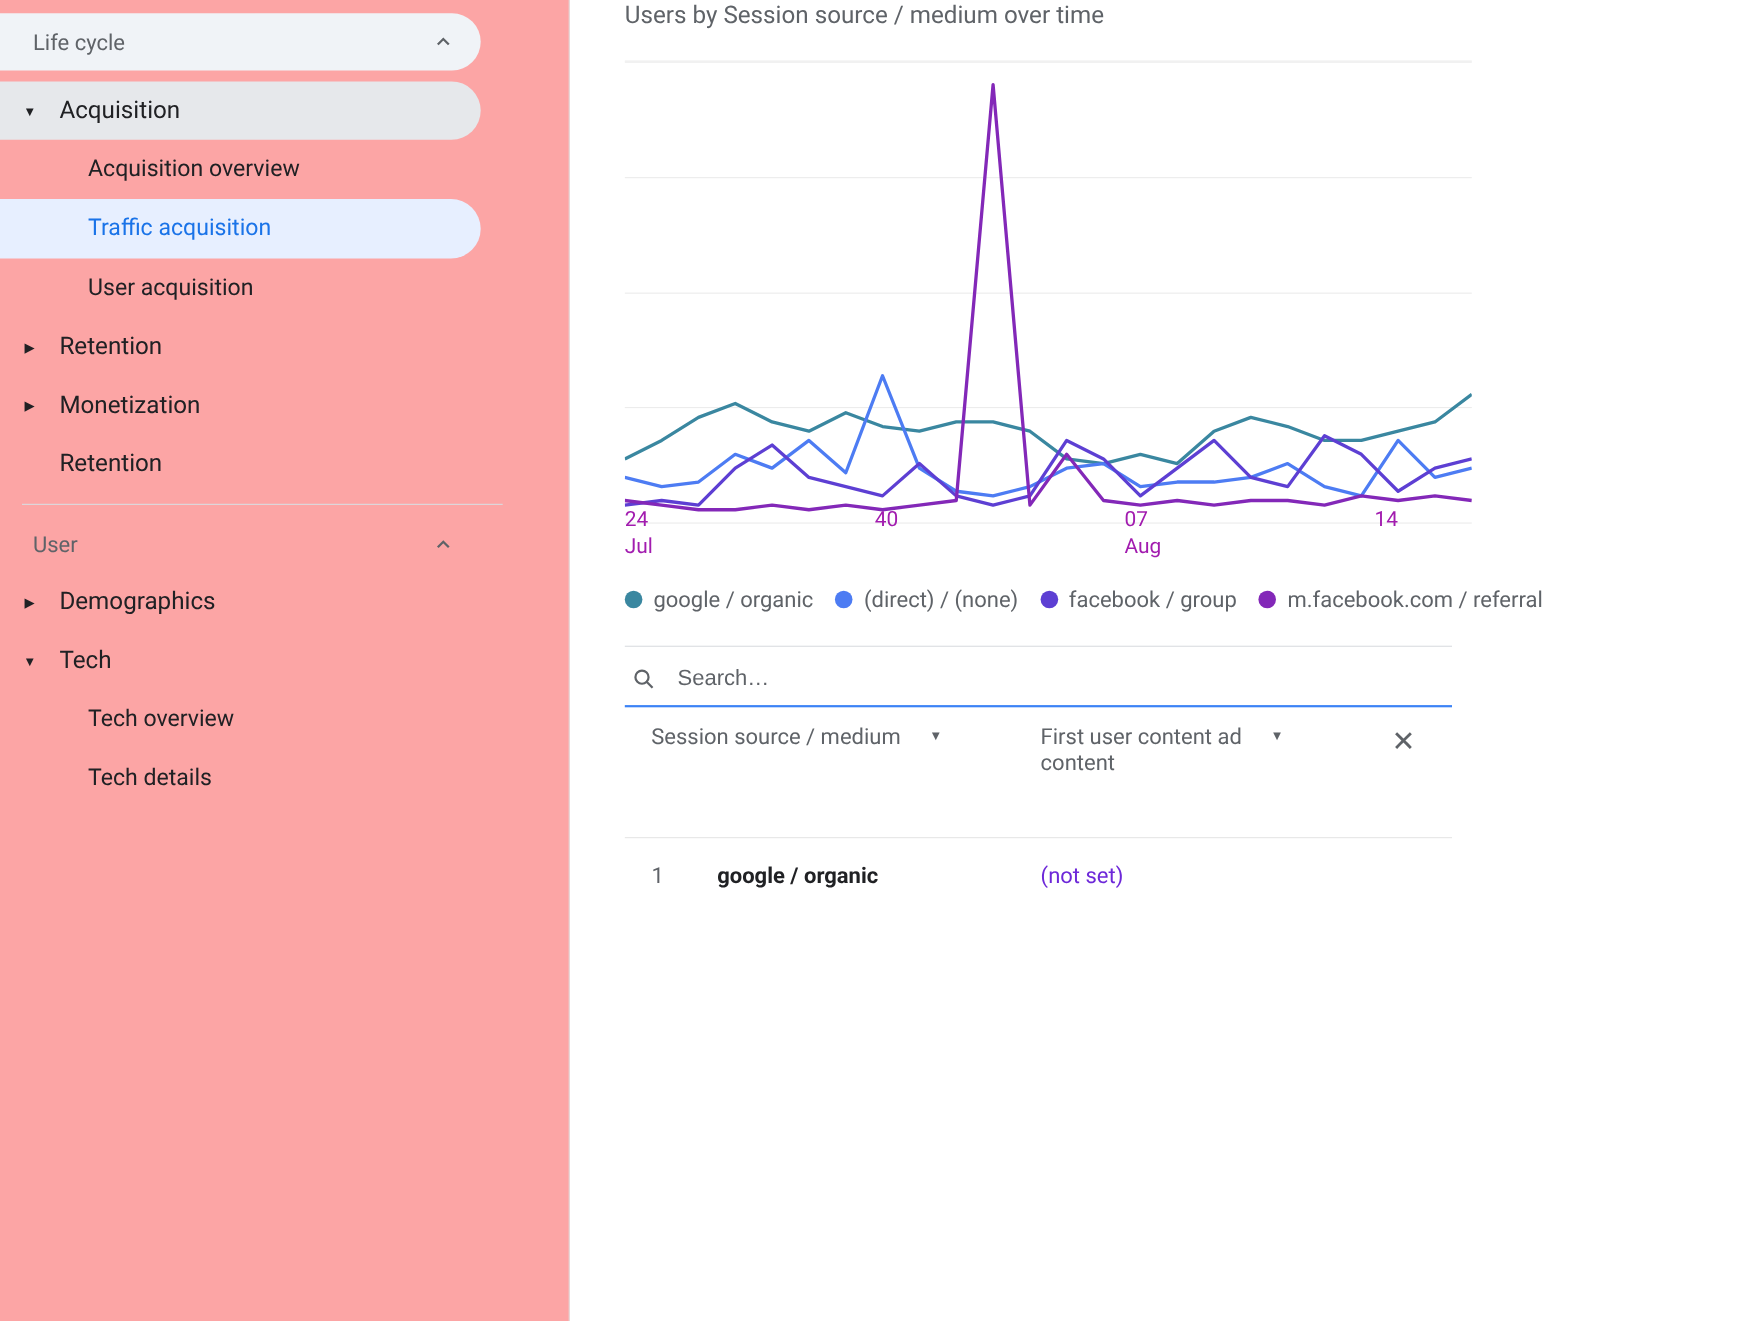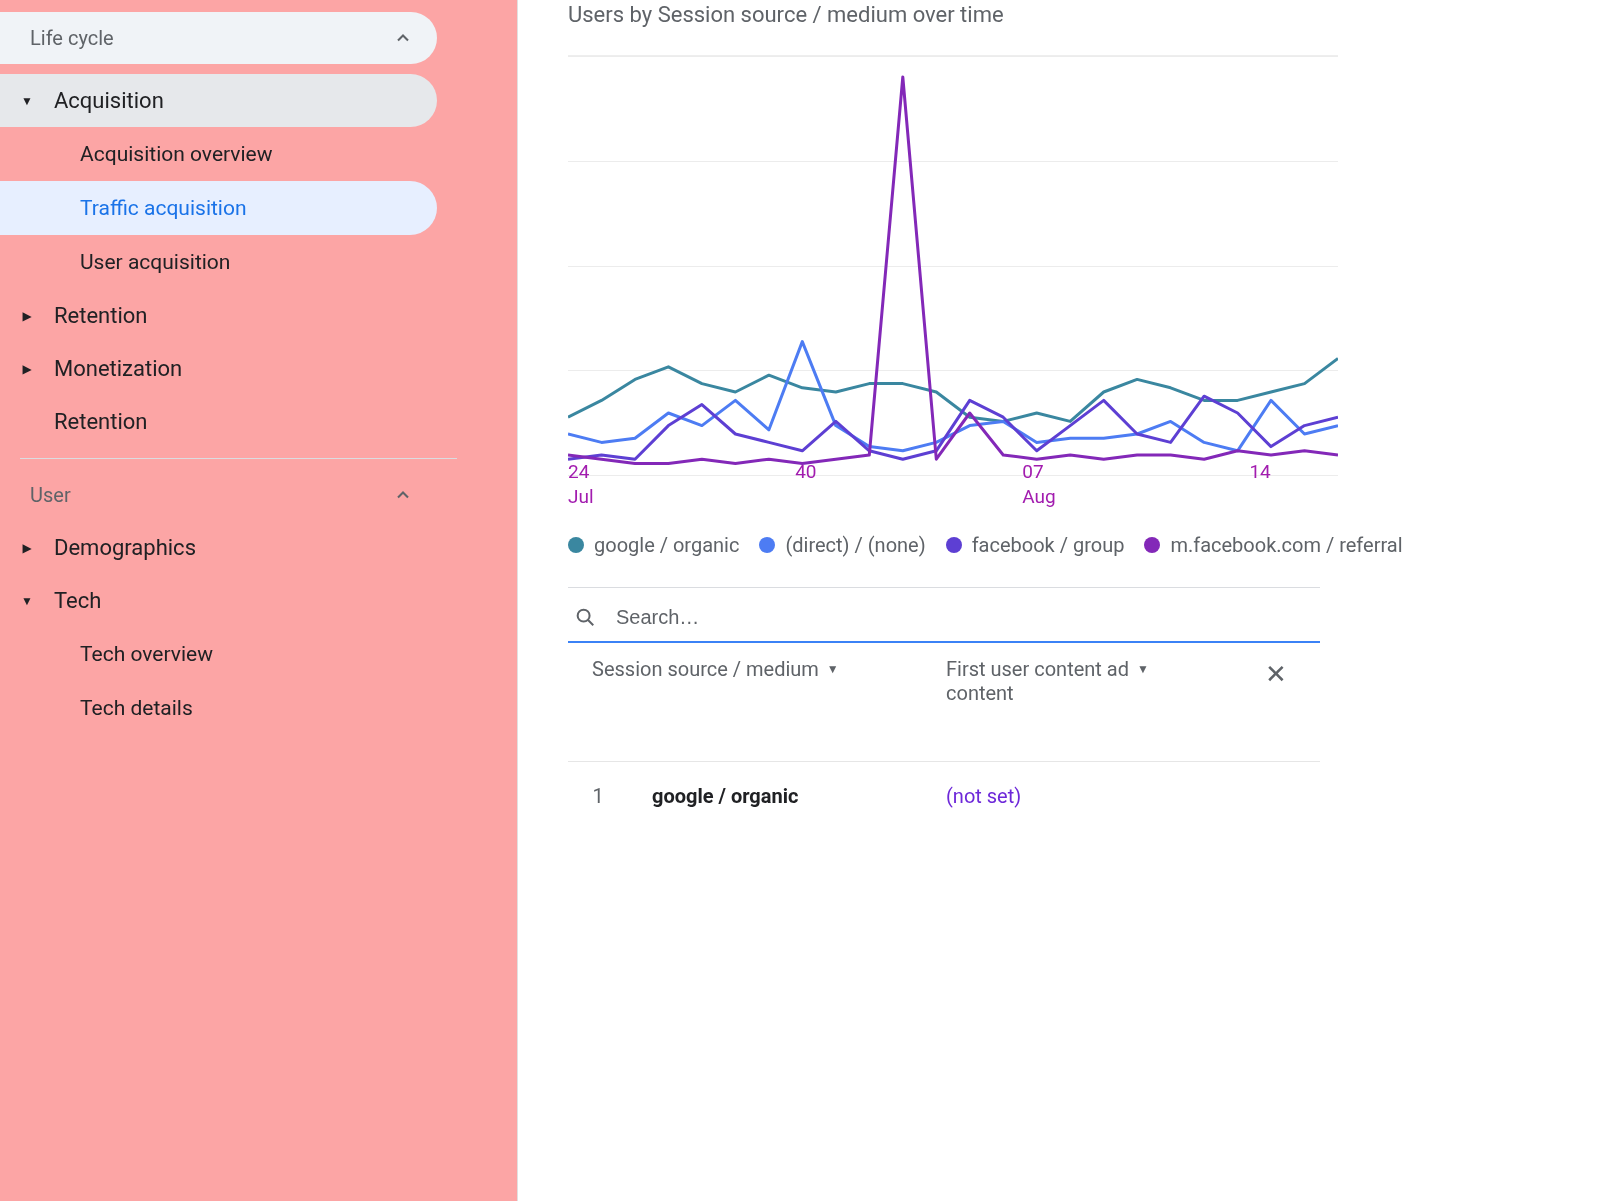--- a/index.html
+++ b/index.html
@@ -198,21 +198,21 @@
     width: 378px;
     padding-left: 24px;
   }
   .header-cell.secondary {
     width: 300px;
     flex-direction: column;
   }
   .header-cell .dropdown-line {
     display: flex;
     align-items: center;
-    gap: 8px;
+    gap: 26px;
   }
   .close-cell {
     width: 60px;
     display: flex;
     justify-content: center;
     padding-top: 2px;
   }
   .close-icon {
     font-size: 26px;
     color: #5f6368;

